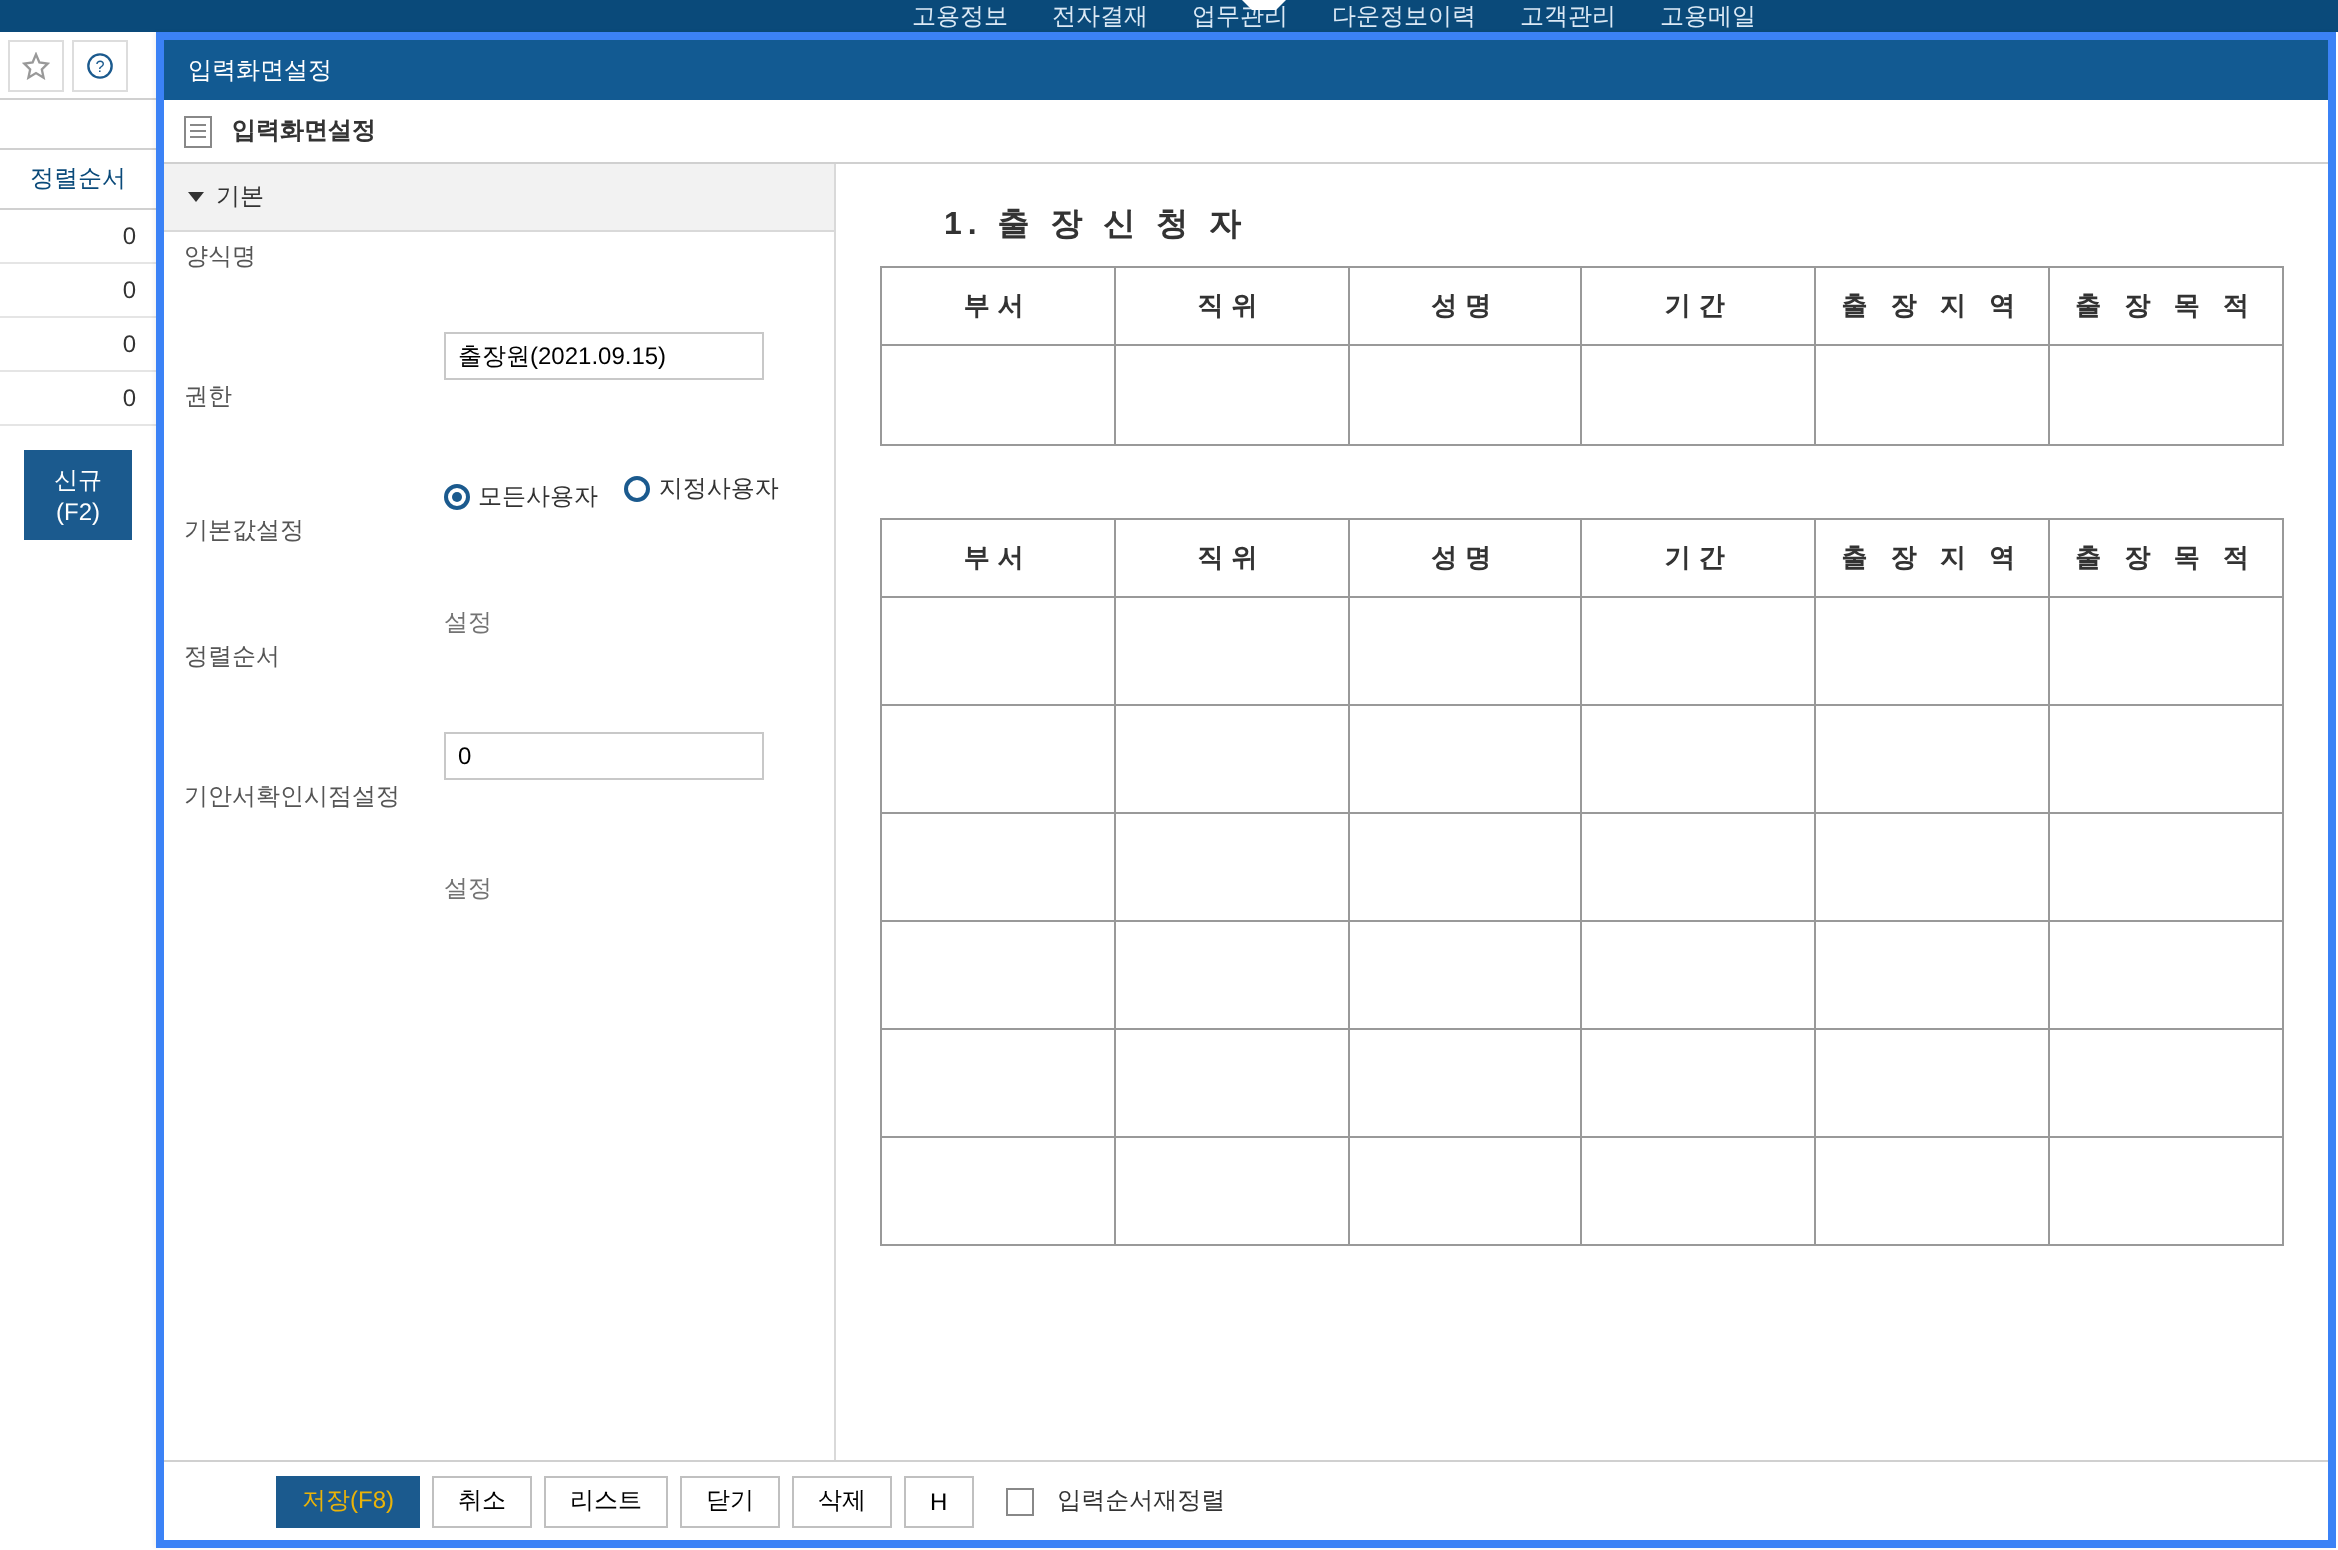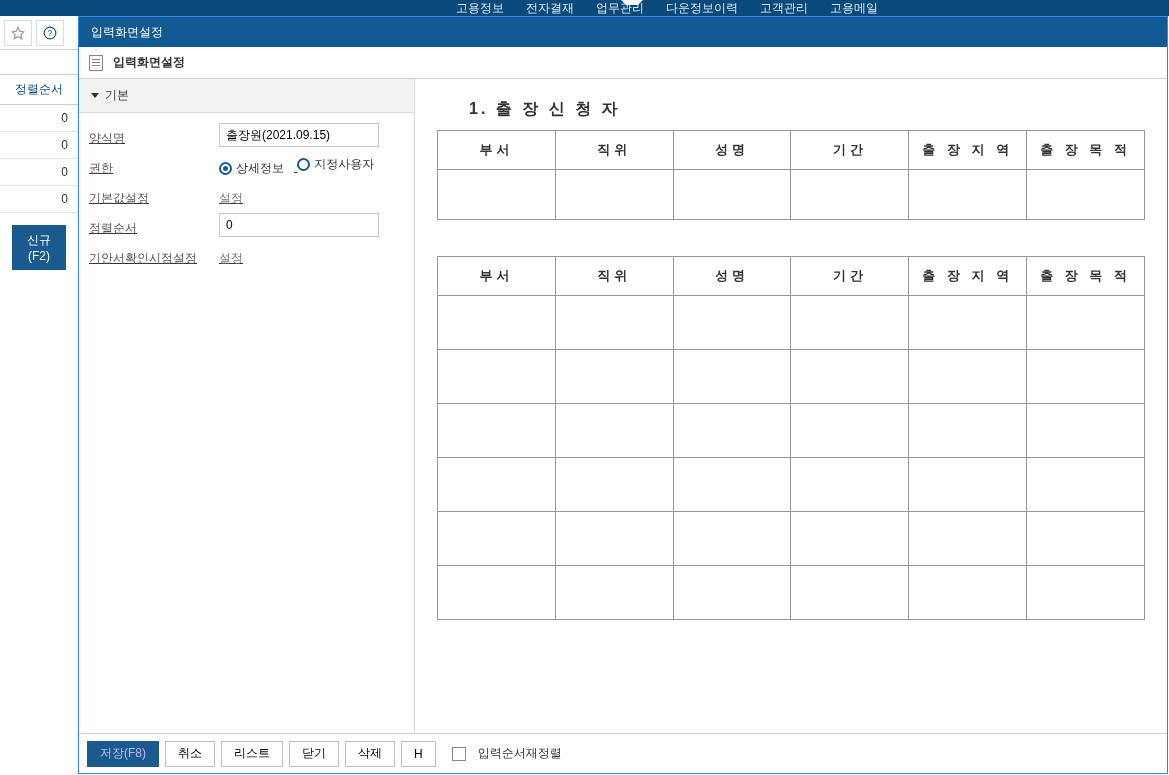--- a/index.html
+++ b/index.html
@@ -15,56 +15,56 @@
 .bg-left { position: absolute; left: 0; top: 16px; width: 78px; }
 .bg-toolbar { height: 34px; border-bottom: 1px solid #d0d0d0; display: flex; align-items: center; padding-left: 4px; gap: 4px; }
 .icon-btn { width: 28px; height: 26px; border: 1px solid #ddd; background: #fff; display: flex; align-items: center; justify-content: center; cursor: pointer; }
 .icon-btn svg { width: 14px; height: 14px; }
 .bg-table { margin-top: 24px; }
 .bg-th { border-top: 1px solid #d0d0d0; border-bottom: 1px solid #d0d0d0; background: #fff; color: #0a4a7a; padding: 6px 10px; text-align: center; font-weight: normal; }
 .bg-td { border-bottom: 1px solid #e5e5e5; padding: 6px 10px; text-align: right; }
 .bg-newbtn { margin: 12px 12px; padding: 7px 10px; background: #1b5a8e; color: #fff; border: none; cursor: pointer; font-size: 12px; }
 
 
-.dialog { position: absolute; left: 78px; top: 16px; right: 1px; bottom: 1px; border: 1px solid #3b82f6; background: #fff; display: flex; flex-direction: column; box-shadow: -1px 0 2px rgba(0,0,0,.05); }
+.dialog { position: absolute; left: 78px; top: 16px; right: 1px; bottom: 1px; border: 4px solid #3b82f6; background: #fff; display: flex; flex-direction: column; box-shadow: -1px 0 2px rgba(0,0,0,.05); }
 .dlg-title { height: 30px; background: #125a92; color: #fff; display: flex; align-items: center; padding: 0 12px; font-size: 12px; }
 .dlg-sub { height: 32px; border-bottom: 1px solid #d0d0d0; display: flex; align-items: center; padding: 0 10px; gap: 10px; }
 .dlg-sub-icon { width: 14px; height: 16px; border: 1px solid #888; position: relative; }
 .dlg-sub-icon::before { content: ""; position: absolute; left: 2px; right: 2px; top: 3px; height: 1px; background: #888; box-shadow: 0 3px 0 #888, 0 6px 0 #888; }
 .dlg-sub-text { font-weight: bold; }
 
 .dlg-body { flex: 1; display: flex; overflow: hidden; }
 
 
 .prop { width: 336px; border-right: 1px solid #d9d9d9; background: #fff; display: flex; flex-direction: column; }
 .prop-grp-hd { background: #f2f2f2; border-bottom: 1px solid #d9d9d9; padding: 8px 12px; cursor: pointer; display: flex; align-items: center; gap: 6px; }
 .tri-down { width: 0; height: 0; border-left: 4px solid transparent; border-right: 4px solid transparent; border-top: 5px solid #333; }
 .tri-right { width: 0; height: 0; border-top: 4px solid transparent; border-bottom: 4px solid transparent; border-left: 5px solid #333; }
 .prop-rows { padding: 4px 0; }
-.prop-row { display: flex; align-items: flex-end; min-height: 30px; padding: 0 10px; text-decoration: underline; }
+.prop-row { display: flex; align-items: flex-start; min-height: 30px; padding: 0 10px; }
 .prop-label { width: 130px; color: #555; }
-.prop-val { flex: 1; }
+.prop-val { flex: 1; margin-top: 46px; }
 .prop-val input[type=text] { width: 160px; height: 24px; border: 1px solid #c8c8c8; padding: 0 6px; font-size: 12px; }
 .radio-lbl { display: inline-flex; align-items: center; gap: 4px; margin-right: 10px; cursor: pointer; }
 .radio-circ { width: 13px; height: 13px; border: 2px solid #1b5a8e; border-radius: 50%; display: inline-flex; align-items: center; justify-content: center; }
 .radio-dot { width: 5px; height: 5px; background: #1b5a8e; border-radius: 50%; }
 .link-txt { color: #737373; cursor: pointer; }
 
 
 .preview { flex: 1; padding: 20px 22px; overflow: auto; }
 .pv-h { font-size: 16px; font-weight: bold; letter-spacing: 3px; margin-bottom: 10px; margin-left: 32px; }
 .pv-table { width: 100%; border-collapse: collapse; margin-bottom: 36px; table-layout: fixed; padding-left: 44px; }
 .pv-table th { border: 1px solid #999; padding: 10px 4px; background: #fff; font-weight: bold; letter-spacing: 4px; font-size: 13px; }
 .pv-table td { border: 1px solid #999; height: 50px; }
 .pv-table.detail td { height: 54px; }
 
 
 .dlg-foot { height: 40px; border-top: 1px solid #d0d0d0; display: flex; align-items: center; padding: 0 8px; gap: 6px; }
 .ft-btn { height: 26px; padding: 0 12px; border: 1px solid #c0c0c0; background: #fff; cursor: pointer; font-size: 12px; }
-.ft-btn.primary { background: #1b5a8e; color: #c4b5fd; border-color: #1b5a8e; }
+.ft-btn.primary { background: #1b5a8e; color: #eab308; border-color: #1b5a8e; margin-left: 48px; }
 .chk { width: 14px; height: 14px; border: 1px solid #888; display: inline-block; margin-left: 10px; margin-right: 6px; vertical-align: middle; }
 </style>
 </head>
 <body>
 
 <div class="topbar">
   <div class="topnav">
     <span class="triangle"></span>
     <span>고용정보</span>
     <span>전자결재</span>
@@ -120,21 +120,21 @@
           <div class="prop-label">양식명</div>
           <div class="prop-val"><input type="text" value="출장원(2021.09.15)" style=""></div>
         </div>
         <div class="prop-row">
           <div class="prop-label">권한</div>
           <div class="prop-val">
             <span class="radio-lbl">
               <span class="radio-circ">
                   <span class="radio-dot"></span>
                 </span>
-              <span>상세정보</span>
+              <span>모든사용자</span>
             </span>
             <span class="radio-lbl">
               <span class="radio-circ"></span>
               <span>지정사용자</span>
             </span>
           </div>
         </div>
         <div class="prop-row">
           <div class="prop-label">기본값설정</div>
           <div class="prop-val"><span class="link-txt">설정</span></div>

